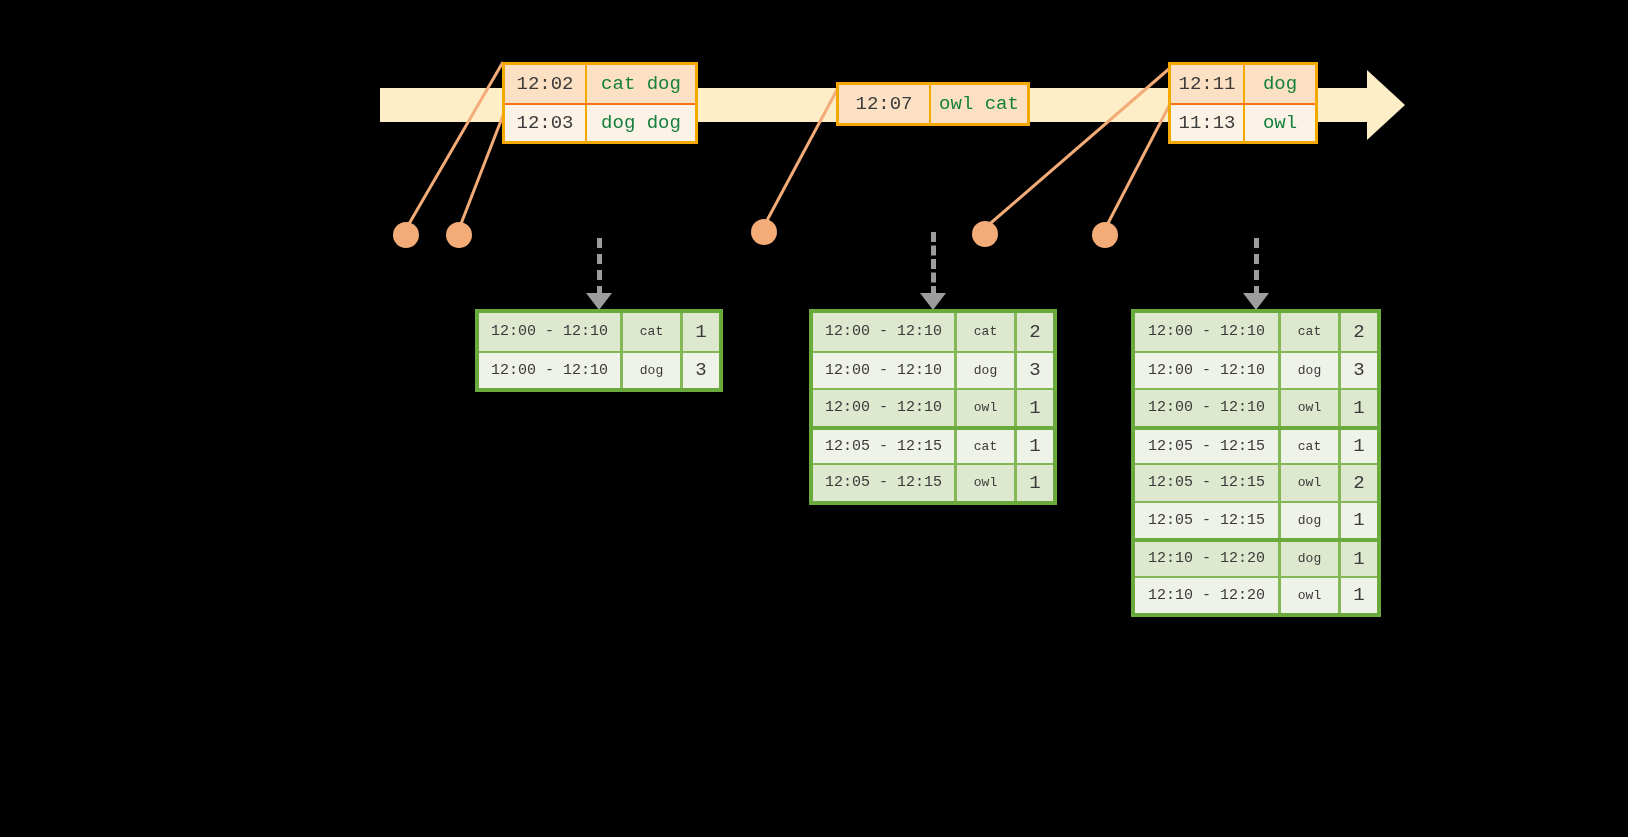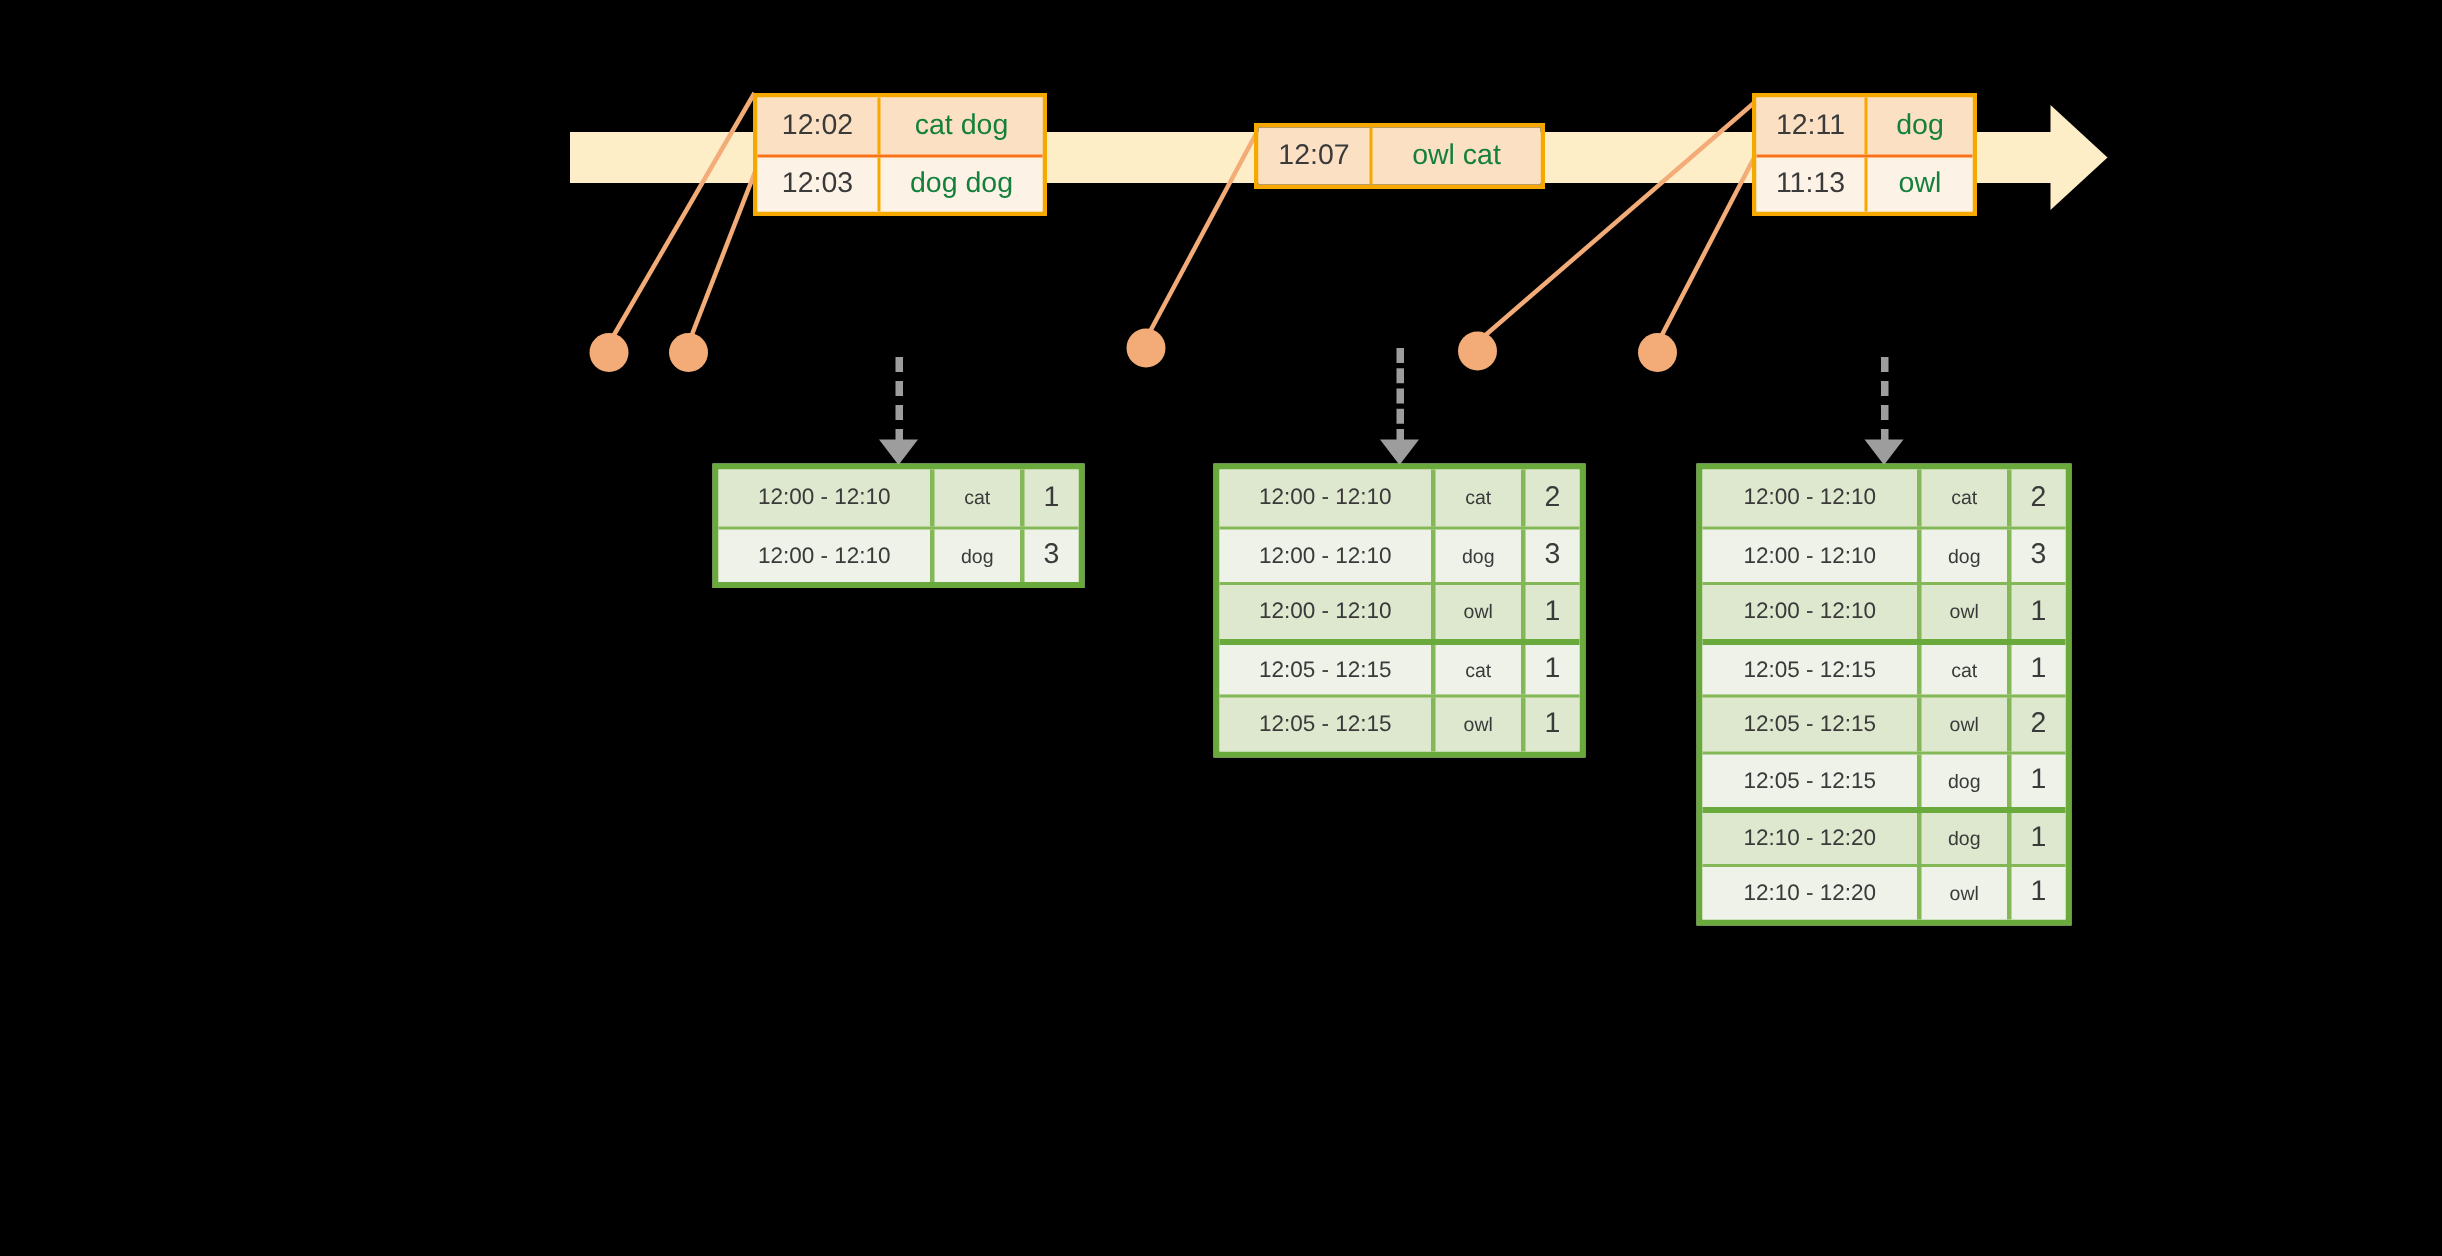--- a/index.html
+++ b/index.html
@@ -6,21 +6,21 @@
     margin: 0;
     padding: 0;
     background: #000000;
   }
   #canvas {
     position: relative;
     width: 1628px;
     height: 837px;
     background: #000000;
     overflow: hidden;
-    font-family: Liberation Sans, sans-serif;
+    font-family: Liberation Mono, monospace;
   }
 
   
   .tl-bar {
     position: absolute;
     left: 380px;
     top: 88px;
     width: 1000px;
     height: 34px;
     background: #fdeec8;
@@ -75,21 +75,21 @@
     box-sizing: border-box;
     font-size: 19px;
     color: #15803d;
     flex: 1;
   }
 
   
   #evt-a { left: 502px; top: 62px; width: 196px; }
   #evt-a .evt-time { width: 82px; }
   #evt-b { left: 836px; top: 82px; width: 194px; }
-  #evt-b .evt-time { width: 76px; }
+  #evt-b .evt-time { width: 92px; }
   #evt-c { left: 1168px; top: 62px; width: 150px; }
   #evt-c .evt-time { width: 74px; }
 
   
   .dot {
     position: absolute;
     width: 26px;
     height: 26px;
     border-radius: 50%;
     background: #f3ac77;

